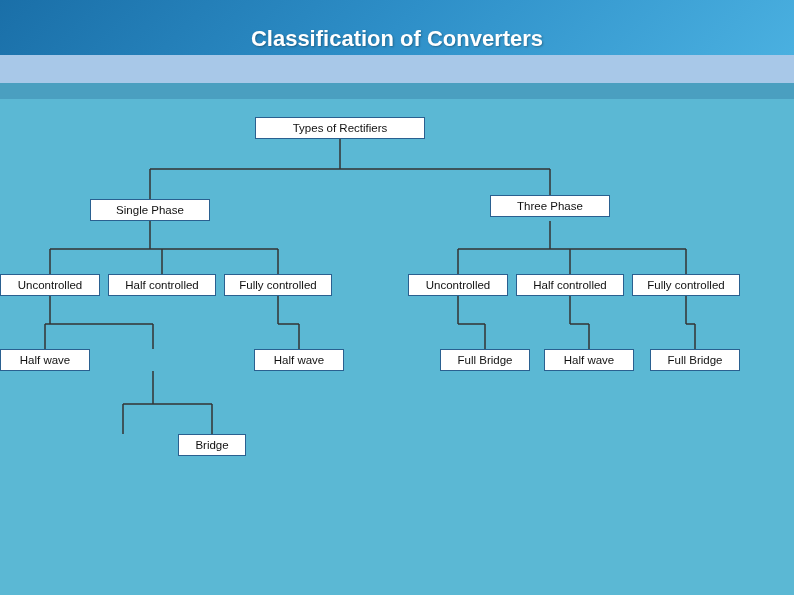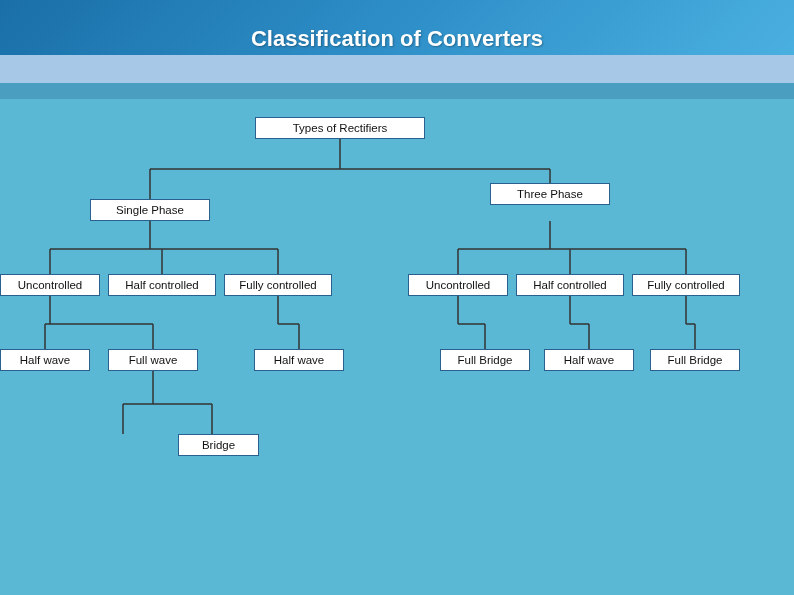--- a/index.html
+++ b/index.html
@@ -59,38 +59,38 @@
       width: 100%;
       height: 100%;
       pointer-events: none;
     }
 
     
     
     #n-types { left: 255px; top: 18px; width: 170px; }
     
     #n-single { left: 90px; top: 100px; width: 120px; }
-    #n-three  { left: 490px; top: 84px; width: 120px; }
+    #n-three  { left: 490px; top: 96px; width: 120px; }
     
     #n-s-unc  { left: 0px;   top: 175px; width: 100px; }
     #n-s-half { left: 108px; top: 175px; width: 108px; }
     #n-s-full { left: 224px; top: 175px; width: 108px; }
     #n-t-unc  { left: 408px; top: 175px; width: 100px; }
     #n-t-half { left: 516px; top: 175px; width: 108px; }
     #n-t-full { left: 632px; top: 175px; width: 108px; }
     
     #n-s-unc-hw   { left: 0px;   top: 250px; width: 90px; }
     #n-s-unc-fw   { left: 108px; top: 250px; width: 90px; }
     #n-s-full-hw  { left: 254px; top: 250px; width: 90px; }
     #n-t-unc-fb   { left: 440px; top: 250px; width: 90px; }
     #n-t-half-hw  { left: 544px; top: 250px; width: 90px; }
     #n-t-full-fb  { left: 650px; top: 250px; width: 90px; }
     
     #n-split  { left: 78px;  top: 335px; width: 90px; }
-    #n-bridge { left: 178px; top: 335px; width: 81px; }
+    #n-bridge { left: 178px; top: 335px; width: 68px; }
   </style>
 </head>
 <body>
 
 <div class="header">
   <span class="header-title">Classification of Converters</span>
 </div>
 <div class="divider-bar"></div>
 <div class="main-content">
 
@@ -156,20 +156,19 @@
   <div id="n-types" class="node">Types of Rectifiers</div>
   <div id="n-single" class="node">Single Phase</div>
   <div id="n-three" class="node">Three Phase</div>
   <div id="n-s-unc" class="node">Uncontrolled</div>
   <div id="n-s-half" class="node">Half controlled</div>
   <div id="n-s-full" class="node">Fully controlled</div>
   <div id="n-t-unc" class="node">Uncontrolled</div>
   <div id="n-t-half" class="node">Half controlled</div>
   <div id="n-t-full" class="node">Fully controlled</div>
   <div id="n-s-unc-hw" class="node">Half wave</div>
-  <div id="n-s-unc-fw" class="node">Full wave</div>
   <div id="n-s-full-hw" class="node">Half wave</div>
   <div id="n-t-unc-fb" class="node">Full Bridge</div>
   <div id="n-t-half-hw" class="node">Half wave</div>
   <div id="n-t-full-fb" class="node">Full Bridge</div>
   <div id="n-bridge" class="node">Bridge</div>
 
 </div>
 
 </body></html>

